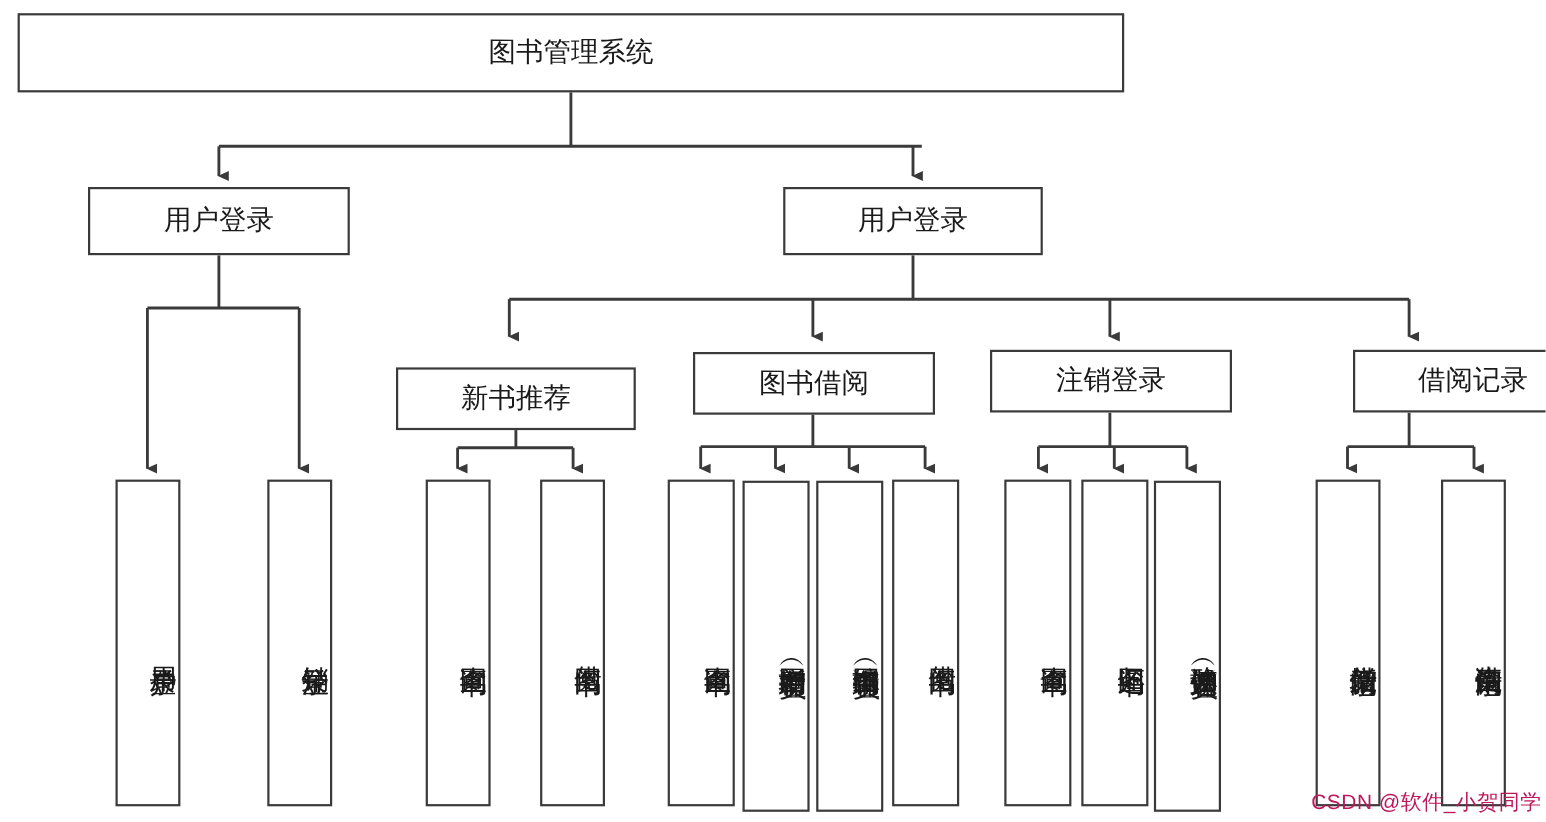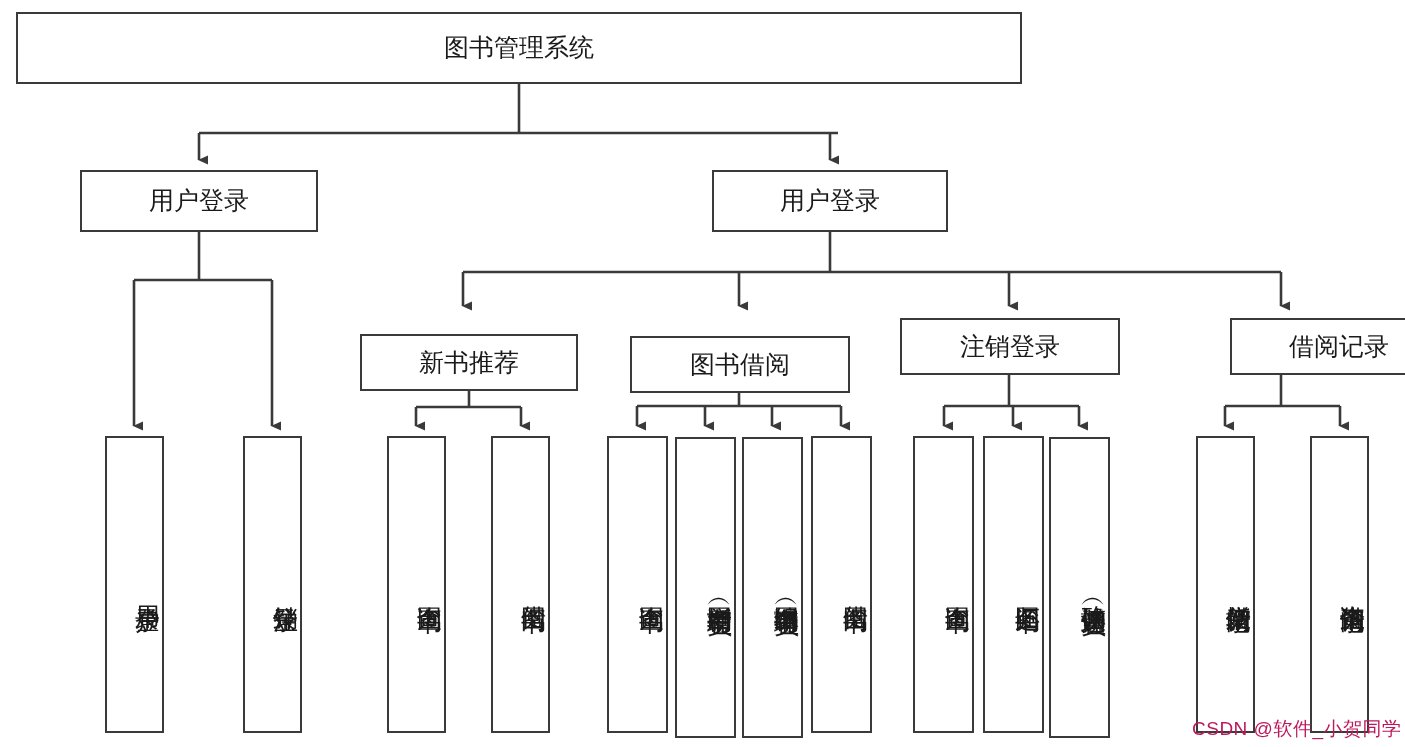--- a/index.html
+++ b/index.html
@@ -120,21 +120,21 @@
   <div class="node horiz" style="left:80px;top:170px;width:238px;height:62px;">
     <span>用户登录</span>
   </div>
   <div class="node horiz" style="left:712px;top:170px;width:236px;height:62px;">
     <span>用户登录</span>
   </div>
 
   <div class="node horiz" style="left:360px;top:318px;width:218px;height:57px;margin-top:16px;">
     <span>新书推荐</span>
   </div>
-  <div class="node horiz" style="left:630px;top:336px;width:220px;height:57px;">
+  <div class="node horiz" style="left:630px;top:320px;width:220px;height:57px;">
     <span>图书借阅</span>
   </div>
   <div class="node horiz" style="left:900px;top:318px;width:220px;height:57px;">
     <span>注销登录</span>
   </div>
   <div class="node horiz" style="left:1230px;top:318px;width:218px;height:57px;">
     <span>借阅记录</span>
   </div>
 
   <div class="node vert" style="left:105px;top:436px;width:59px;height:297px;">

